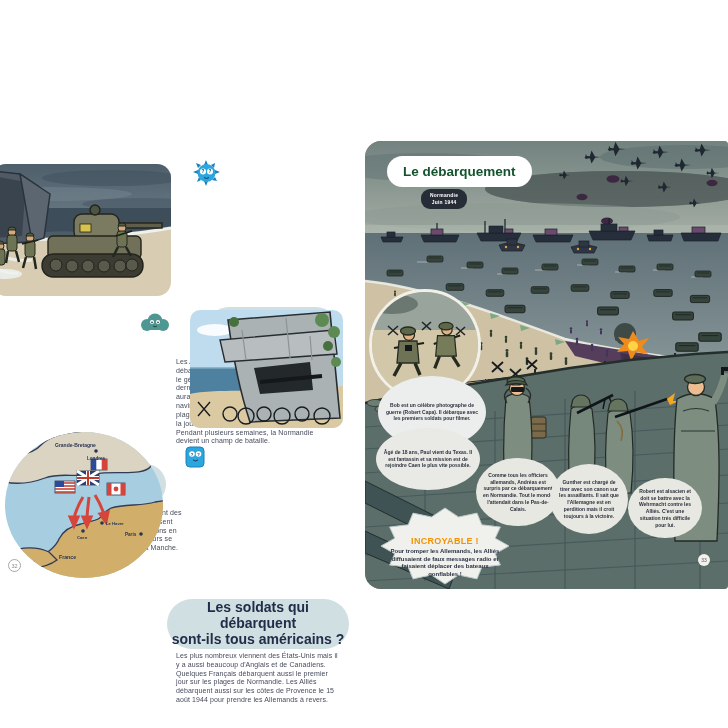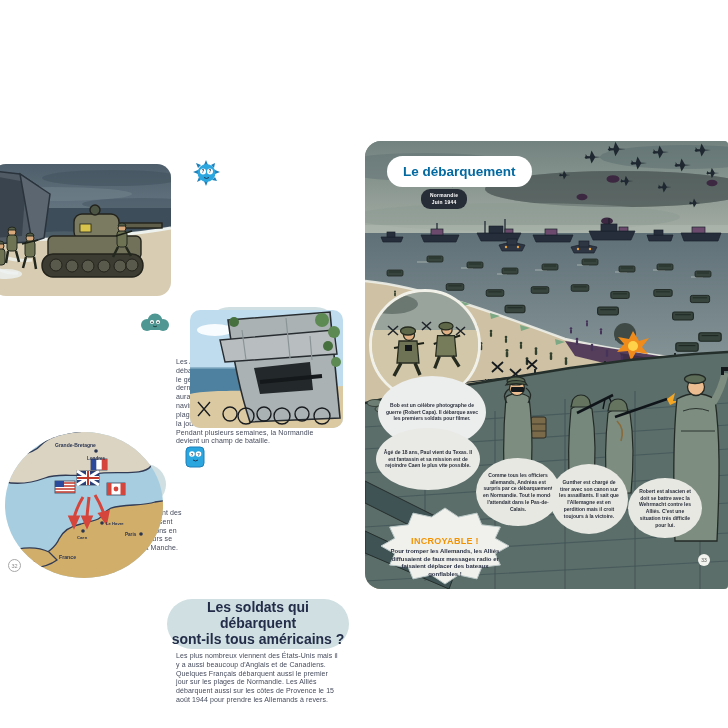--- a/index.html
+++ b/index.html
@@ -23,21 +23,21 @@
   .p3 { left:176px; top:512px; width:163px; }
   .pagenum-l {
     left:8px; top:559px; width:13px; height:13px; border:1px solid #a8a8a8; border-radius:50%;
     color:#8a8a8a; font-size:5.5px; display:flex; align-items:center; justify-content:center;
   }
 
   
   #right-page { left:365px; top:141px; width:363px; height:448px; border-radius:16px 4px 4px 16px; overflow:hidden; background:#8a968f; }
   .title-pill {
     left:22px; top:15px; background:#ffffff; border-radius:20px; padding:8px 16px;
-    font-size:13.5px; font-weight:bold; color:#0369a1;
+    font-size:13.5px; font-weight:bold; color:#14532d;
   }
   .loc-badge {
     left:56px; top:48px; background:#272d36; color:#ffffff; border-radius:9px; padding:3px 9px;
     font-size:4.9px; font-weight:bold; text-align:center; line-height:1.45; letter-spacing:0.3px;
   }
   .photo-circle {
     left:4px; top:148px; width:112px; height:112px; border-radius:50%;
     border:3px solid #f1f1ea; overflow:hidden; background:#d3c7a9;
   }
   .sbubble {

